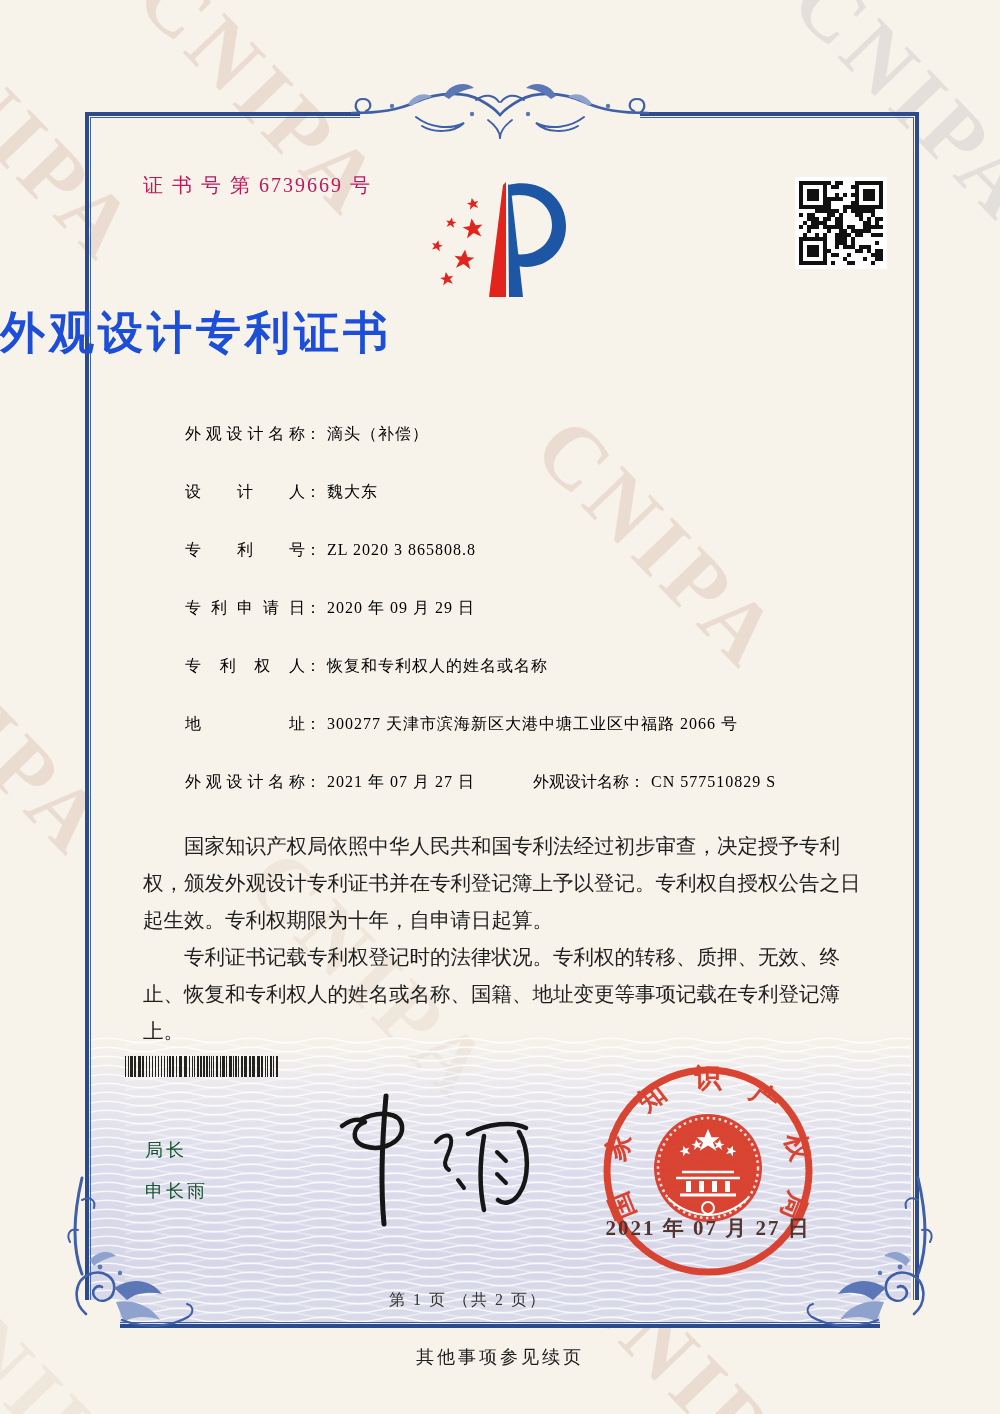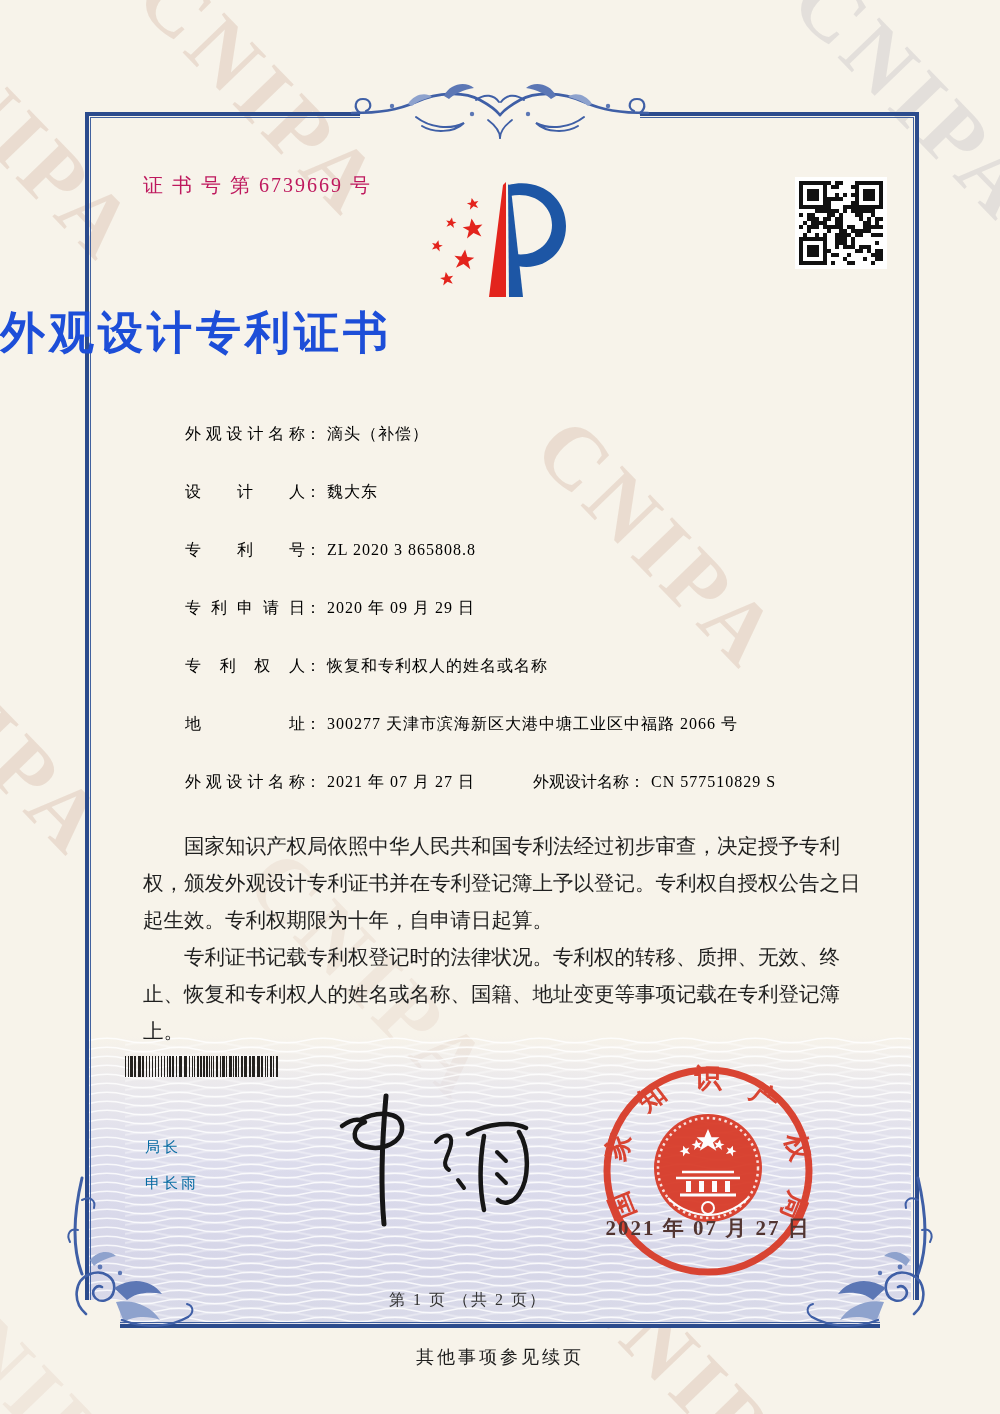--- a/index.html
+++ b/index.html
@@ -53,21 +53,21 @@
          letter-spacing:4px;color:#1d4ed8;}
   .fields{left:145px;top:424px;width:735px;}
   .frow{height:30px;margin-bottom:28px;font-size:16px;color:#000000;white-space:nowrap;margin-left:40px;}
   .flabel{display:inline-block;width:120px;text-align:justify;text-align-last:justify;vertical-align:top;}
   .fcolon{display:inline-block;margin-right:6px;}
   .fvalue{letter-spacing:1px;}
   .pair2{margin-left:58px;}
   .paras{left:143px;top:828px;width:730px;font-size:20.5px;line-height:37px;color:#1f1f1f;}
   .paras p{margin:0;text-indent:2em;font-family:"Liberation Serif","DejaVu Serif",serif;}
   .barcode{left:125px;top:1056px;width:158px;height:21px;}
-  .signer{left:145px;top:1138px;font-size:15px;color:#0369a1;}
+  .signer{left:145px;top:1138px;font-size:18px;color:#14532d;}
   .signer div{margin-bottom:17px;letter-spacing:3px;}
   .signature{left:298px;top:1090px;}
   .sig-stroke{fill:none;stroke:#161616;stroke-linecap:round;stroke-linejoin:round;}
   .seal{left:591px;top:1054px;z-index:5;}
   .seal text{font-family:"Liberation Serif",serif;font-weight:bold;}
   .seal-char{fill:var(--seal-red);font-size:27px;}
   .seal-red{fill:var(--seal-red);}
   .seal-ring{fill:none;stroke:var(--seal-red);stroke-width:7px;}
   .seal-date{fill:#4a2b26;font-size:21px;letter-spacing:2px;}
   .page-info{left:0;top:1290px;width:936px;text-align:center;font-size:16px;letter-spacing:2px;color:#333;}

